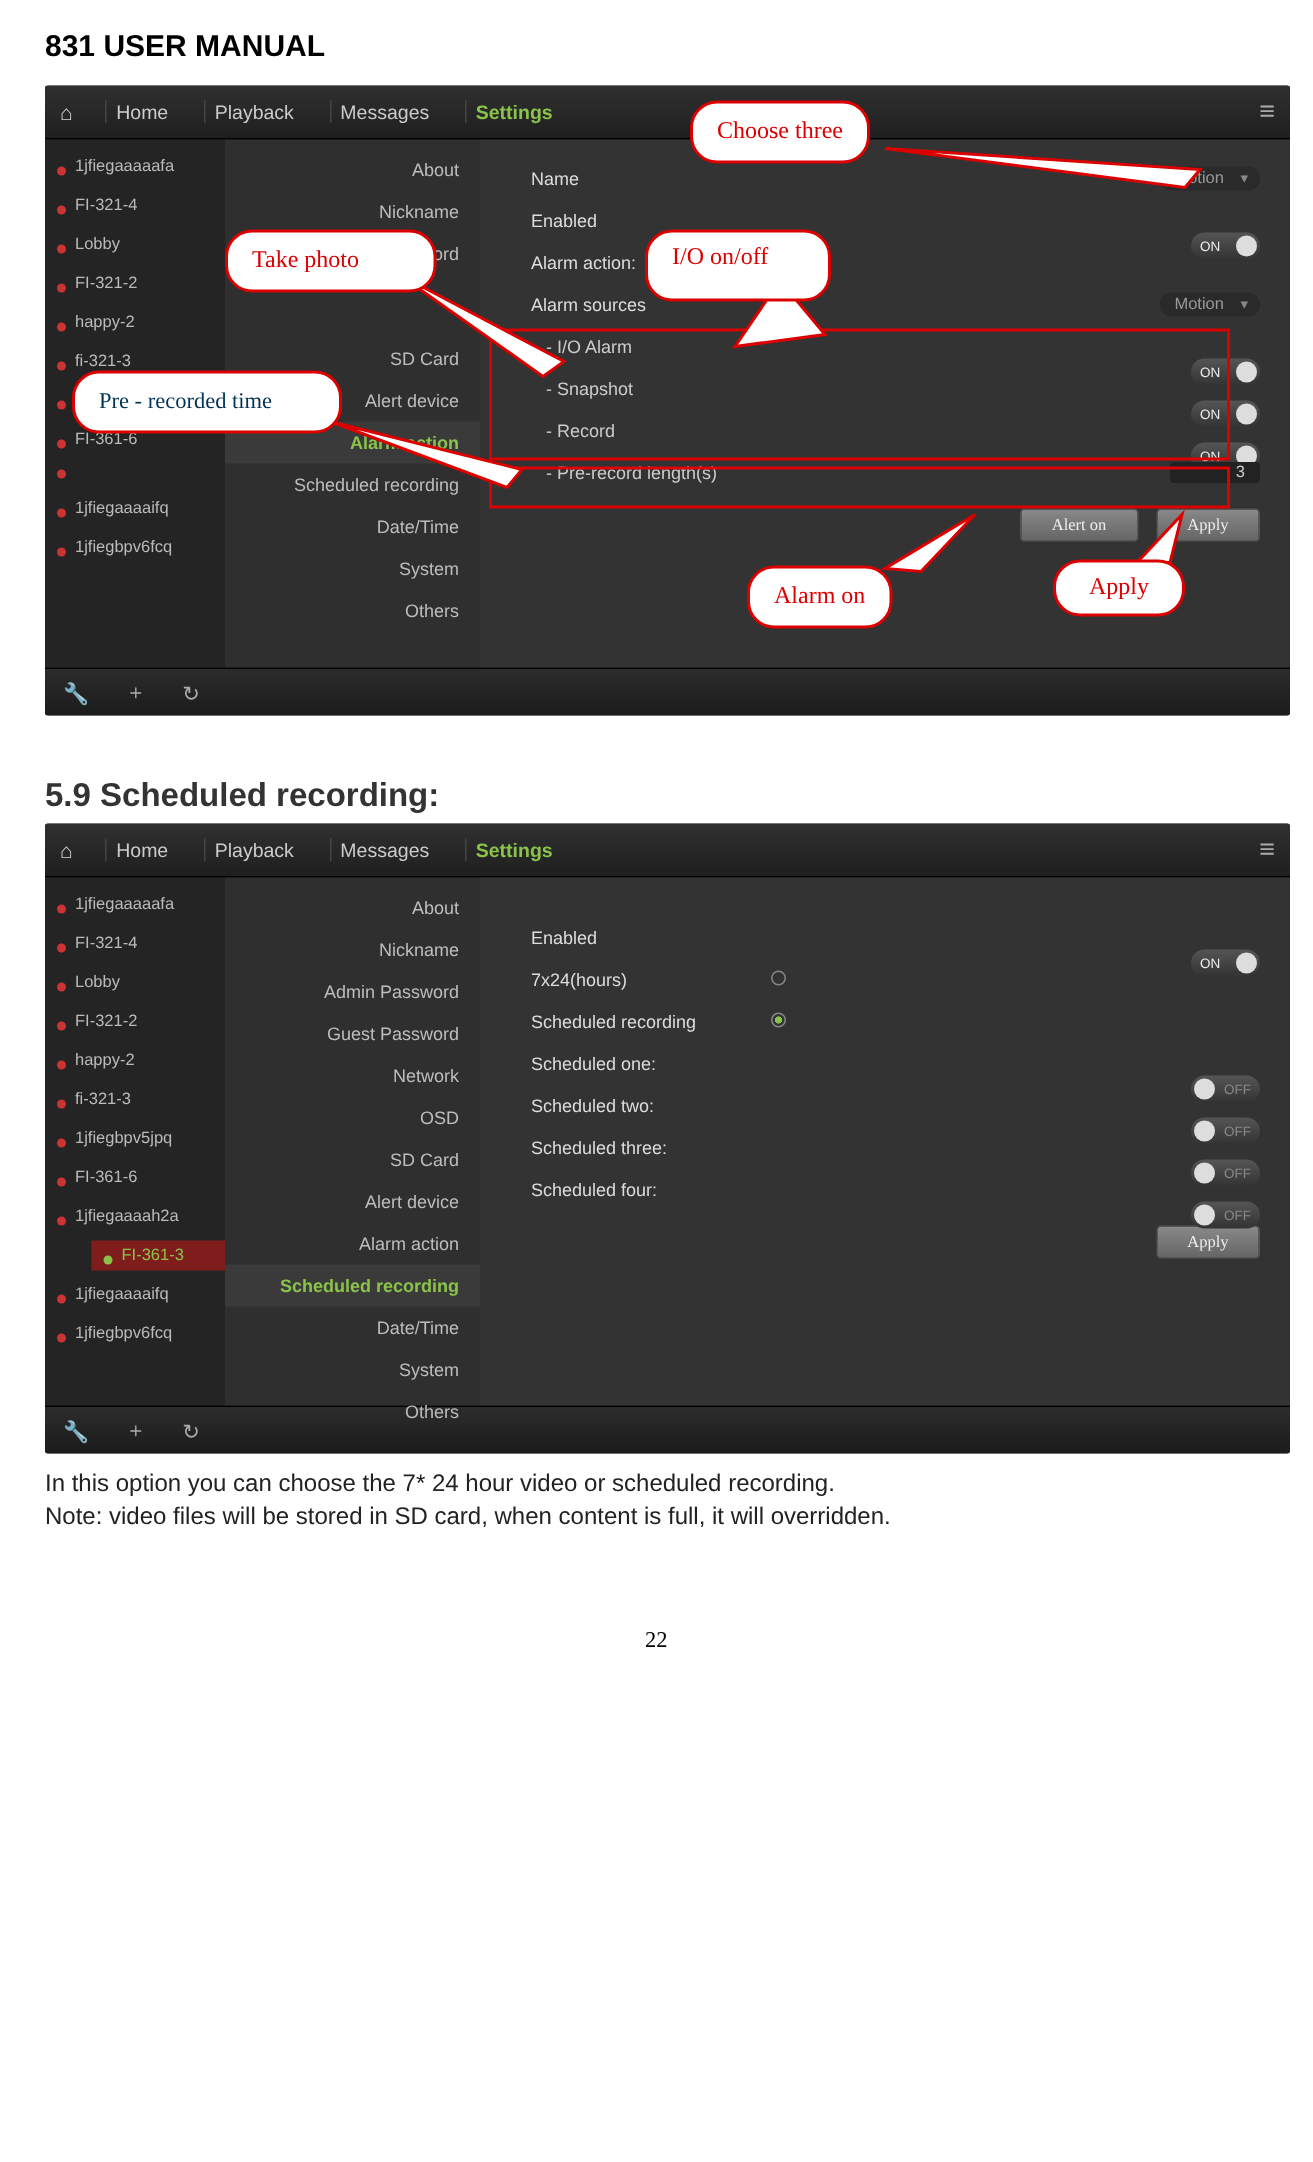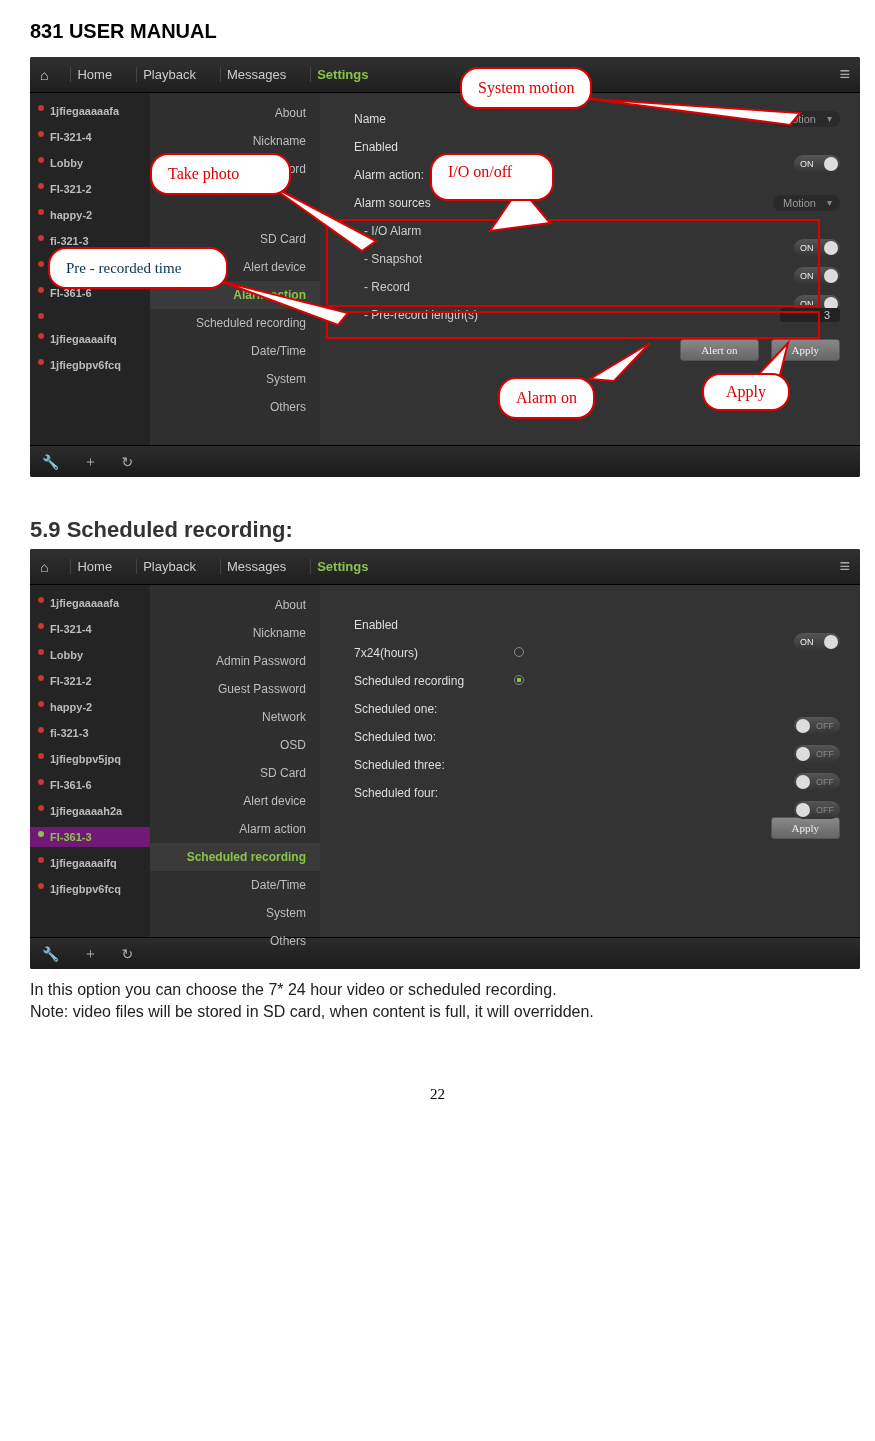--- a/index.html
+++ b/index.html
@@ -18,22 +18,22 @@
   .home-glyph { color: #d8d8d8; font-size: 14px; margin-right: 4px; }
   .toplink { color: #cccccc; font-size: 13px; padding: 0 6px; border-left: 1px solid #444; cursor: default; }
   .toplink:first-of-type { border-left: none; }
   .toplink.active { color: #8bc34a; font-weight: bold; }
   .menuglyph { margin-left: auto; color: #aaa; font-size: 18px; }
   .body-area { display: flex; height: calc(100% - 68px); }
   .cameras {
     width: 120px; background: #242424; padding-top: 8px;
     display: flex; flex-direction: column; gap: 6px; font-size: 11px;
   }
-  .camrow { color: #bbb; display: flex; align-items: flex-start; gap: 6px; padding: 4px 8px; font-weight: bold; }
-  .camrow.sel { background: #701a75; color: #8bc34a; }
+  .camrow { color: #bbb; display: flex; align-items: flex-end; gap: 6px; padding: 4px 8px; }
+  .camrow.sel { background: #7f1d1d; color: #8bc34a; margin-left: 31px; }
   .camdot { width: 6px; height: 6px; border-radius: 50%; background: #c33; }
   .midcol {
     width: 170px; background: #2f2f2f; display: flex; flex-direction: column;
     font-size: 12px; color: #bdbdbd; padding-top: 6px;
   }
   .miditem { text-align: right; padding: 7px 14px; }
   .miditem.active { background: #3a3a3a; color: #8bc34a; font-weight: bold; }
   .content { flex: 1; background: #333; position: relative; padding: 12px 20px 12px 34px; font-size: 12px; color: #ddd; }
   .crow { display: flex; align-items: center; height: 28px; position: relative; }
   .crow .lbl { flex: 0 0 160px; }
@@ -202,21 +202,21 @@
       <div class="redbox" style="left:6px; top:126px; width:494px; height:88px;"></div>
       <div class="redbox" style="left:6px; top:218px; width:494px; height:28px;"></div>
     </div>
   </div>
   <div class="footerbar">
     <span>🔧</span>
     <span>＋</span>
     <span>↻</span>
   </div>
 
-  <div class="callout" style="left:430px; top:10px;">System motion</div>
+  <div class="callout" style="left:430px; top:10px;">Choose three</div>
   <svg class="tail" style="left:560px; top:42px;" width="220" height="40">
       <polygon points="0,0 210,14 200,26" fill="#fff" stroke="#d00" stroke-width="2"></polygon>
     </svg>
 
   <div class="callout" style="left:400px; top:96px; padding:8px 40px 18px 16px;">I/O on/off</div>
   <svg class="tail" style="left:460px; top:130px;" width="120" height="50">
       <polygon points="30,0 0,44 60,36" fill="#fff" stroke="#d00" stroke-width="2"></polygon>
     </svg>
 
   <div class="callout" style="left:120px; top:96px; padding:10px 50px 10px 16px;">Take photo</div>

